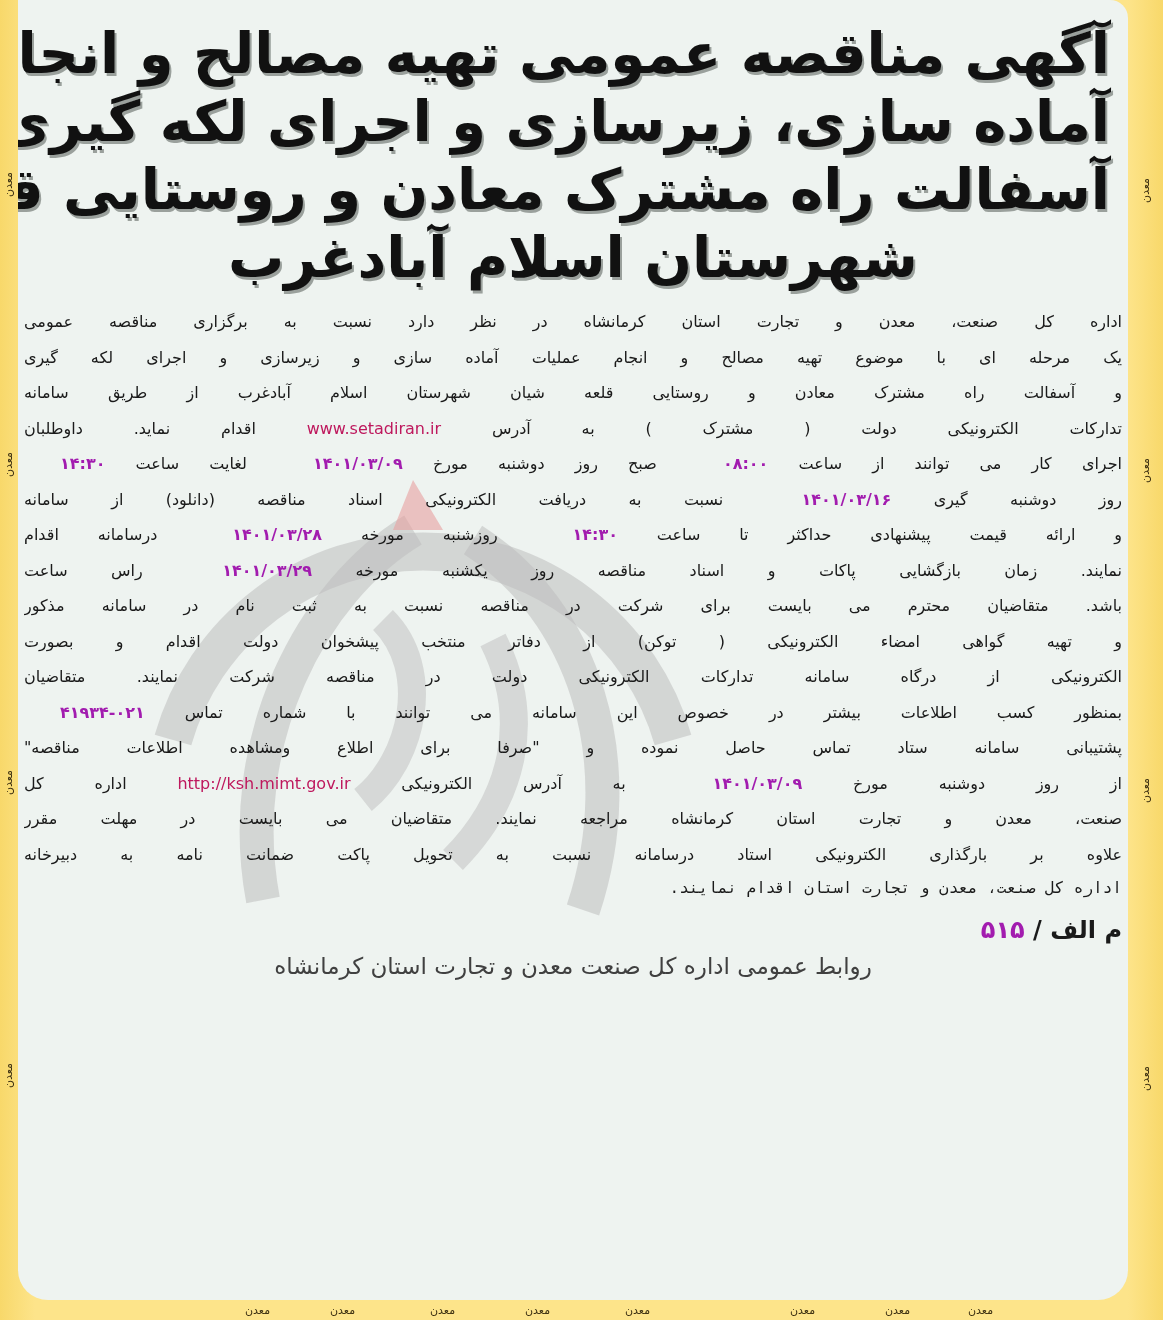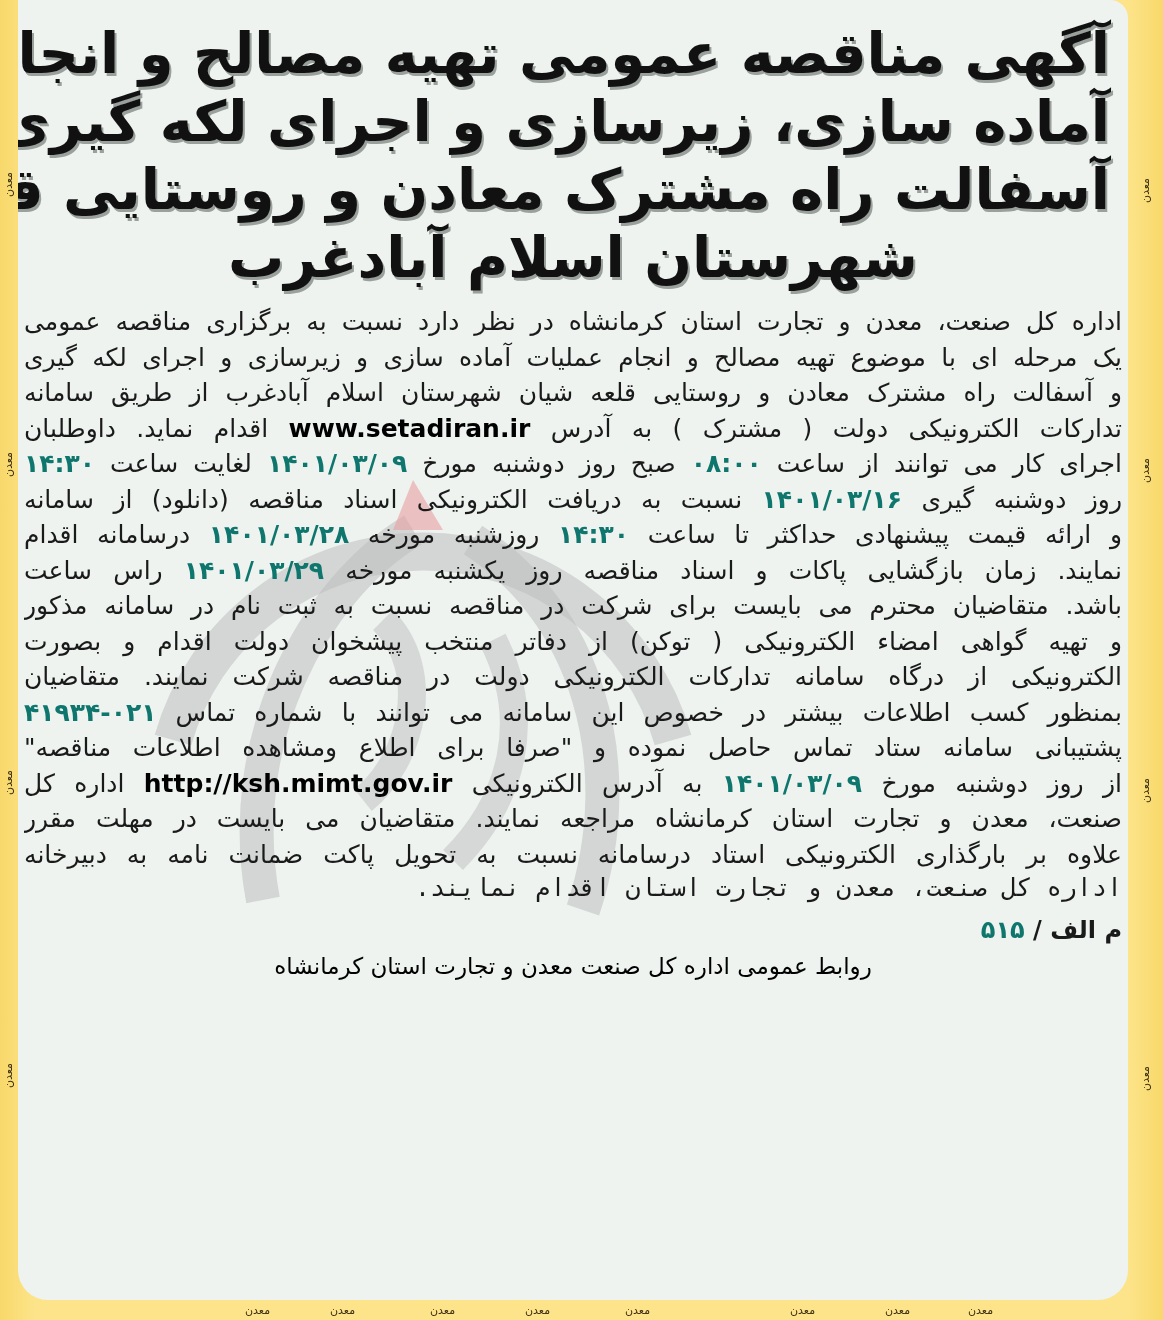--- a/index.html
+++ b/index.html
@@ -38,35 +38,35 @@
       font-family: "DejaVu Sans", sans-serif; font-weight: bold;
       font-size: 56px; line-height: 68px; color: #111;
       margin: 20px 18px 0 18px; letter-spacing: -1px;
       text-shadow: 2px 3px 0 #9aa09c;
     }
     .title .line { display: block; white-space: nowrap; }
     .body {
       position: relative; direction: rtl; text-align: justify;
       text-align-last: justify;
       font-family: "DejaVu Sans", sans-serif;
-      font-size: 25px; line-height: 35.5px; color: #1a1a1a;
+      font-size: 16px; line-height: 35.5px; color: #1a1a1a;
       margin: 12px 6px 0 6px;
     }
     .body .row { display: block; white-space: nowrap; overflow: hidden; }
     .body .row.last { text-align-last: right; font-family: Liberation Mono, monospace; }
-    .hl { color: #0f766e; font-weight: bold; }
-    .url { color: #000000; font-weight: bold; direction: ltr; unicode-bidi: embed; }
+    .hl { color: #a21caf; font-weight: bold; margin-left: 36px; }
+    .url { color: #be185d; font-weight: normal; direction: ltr; unicode-bidi: embed; }
     .footer-row {
       position: relative; direction: rtl; display: flex; justify-content: space-between;
       margin: 4px 6px 0 14px; font-size: 24px; line-height: 36px; font-weight: bold; color: #1a1a1a;
     }
     .footer-row .code { direction: rtl; }
     .credit {
       position: relative; direction: rtl; text-align: center; font-size: 23px;
-      line-height: 36px; color: #000000; margin-top: 0;
+      line-height: 36px; color: #404040; margin-top: 0;
     }
   </style>
 </head>
 <body>
 
 <div class="frame"></div>
 
 <div class="side-label" style="left:3px; top:172px;">معدن</div>
 <div class="side-label" style="left:3px; top:452px;">معدن</div>
 <div class="side-label" style="left:3px; top:770px;">معدن</div>

